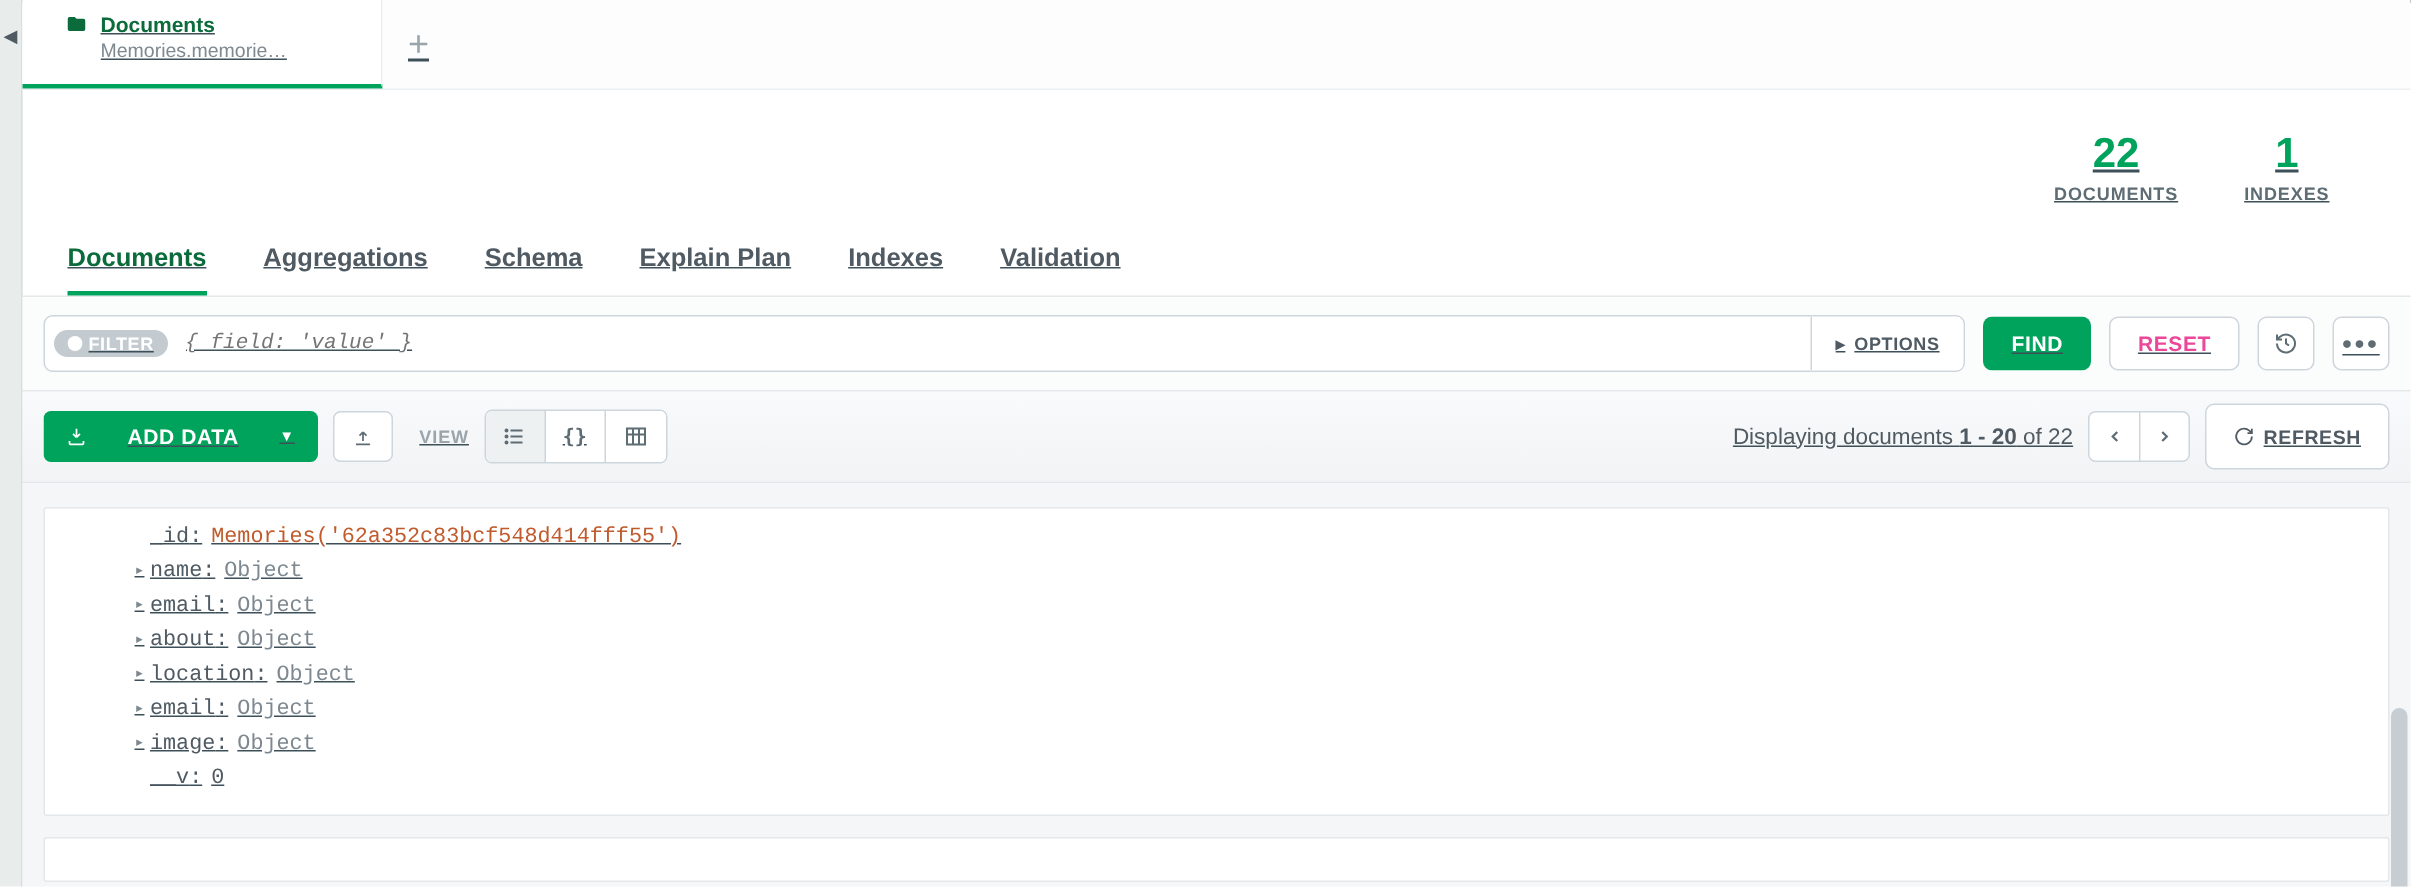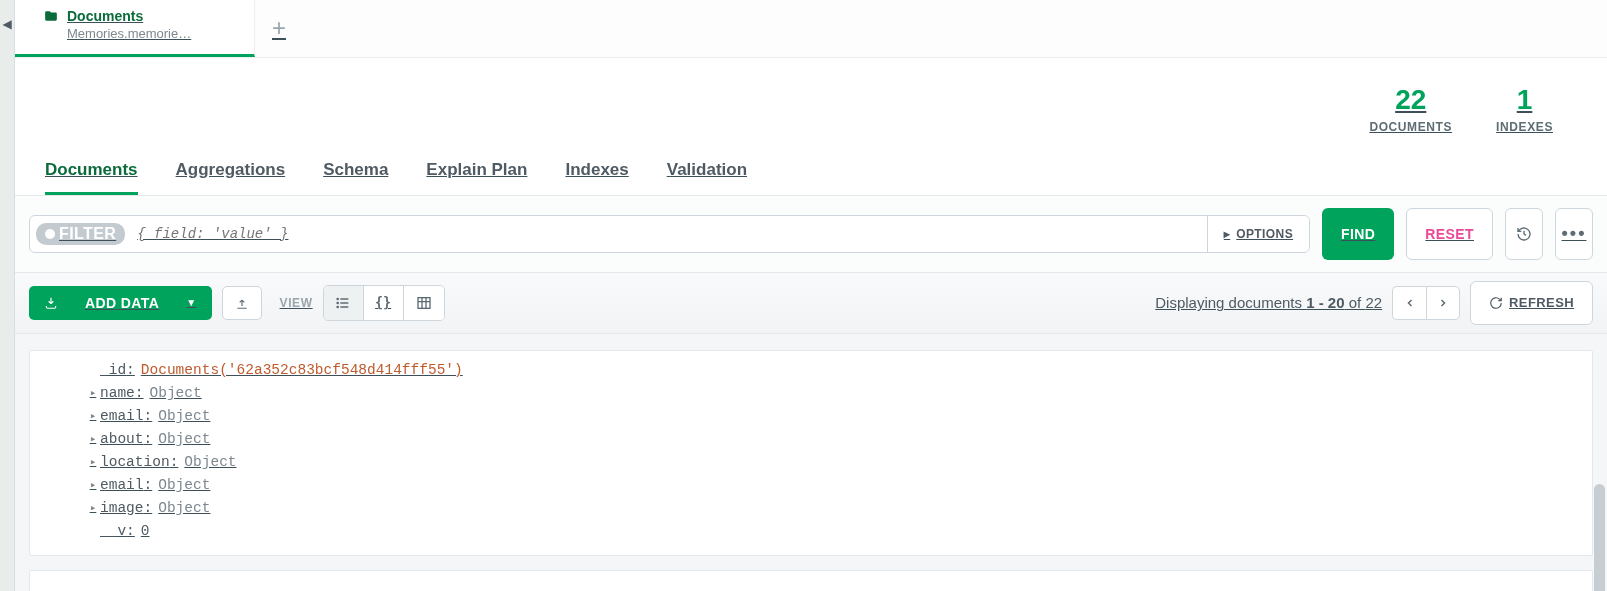--- a/index.html
+++ b/index.html
@@ -117,39 +117,39 @@
     border-radius: 6px;
     background: #fff;
     overflow: hidden;
   }
   .filter-chip {
     margin: 0 10px 0 6px;
     padding: 2px 9px;
     border-radius: 10px;
     background: #c3cbd0;
     color: #ffffff;
-    font-size: 16px; font-weight: 700; letter-spacing: 0.4px;
+    font-size: 12px; font-weight: 700; letter-spacing: 0.4px;
     display: flex; align-items: center; gap: 4px;
   }
   .filter-input {
     flex: 1 1 auto; border: none; outline: none;
     font-family: "SFMono-Regular", Consolas, "Liberation Mono", Menlo, monospace;
     font-size: 14px; font-style: italic; color: #9aa5ab;
     background: transparent;
   }
   .options-btn {
     border: none; border-left: 1px solid #cdd6dc;
     background: #fff; height: 100%;
     padding: 0 16px;
     font-size: 12px; font-weight: 700; letter-spacing: 0.4px;
     color: #4f5a63; cursor: pointer;
     display: flex; align-items: center; gap: 6px;
   }
   .btn {
-    height: 52px; padding: 0 18px;
+    height: 36px; padding: 0 18px;
     border-radius: 6px; border: 1px solid transparent;
     font-size: 14px; font-weight: 700; letter-spacing: 0.4px;
     cursor: pointer; display: flex; align-items: center; gap: 6px;
     background: #fff;
   }
   .btn.find { background: #00a35c; color: #fff; }
   .btn.reset { border-color: #cdd6dc; color: #ec4899; background: #fff; }
   .btn.icon-btn { border-color: #cdd6dc; color: #5e6c74; padding: 0 12px; }
   .btn.icon-btn.small { width: 38px; padding: 0; justify-content: center; }
 
@@ -365,21 +365,21 @@
       <span>REFRESH</span>
     </button>
   </div>
 
   <div class="doc-area">
     <div class="doc-card" id="doc-card">
         <div class="fld">
           <span class="caret"></span>
           <span class="key">_id</span>
           <span class="sep">: </span>
-          <span class="val-oid">Documents('62a352c83bcf548d414fff55')</span>
+          <span class="val-oid">Memories('62a352c83bcf548d414fff55')</span>
         </div>
         <div class="fld">
           <span class="caret">▸</span>
           <span class="key">name</span>
           <span class="sep">: </span>
           <span class="val-obj">Object</span>
         </div>
         <div class="fld">
           <span class="caret">▸</span>
           <span class="key">email</span>

